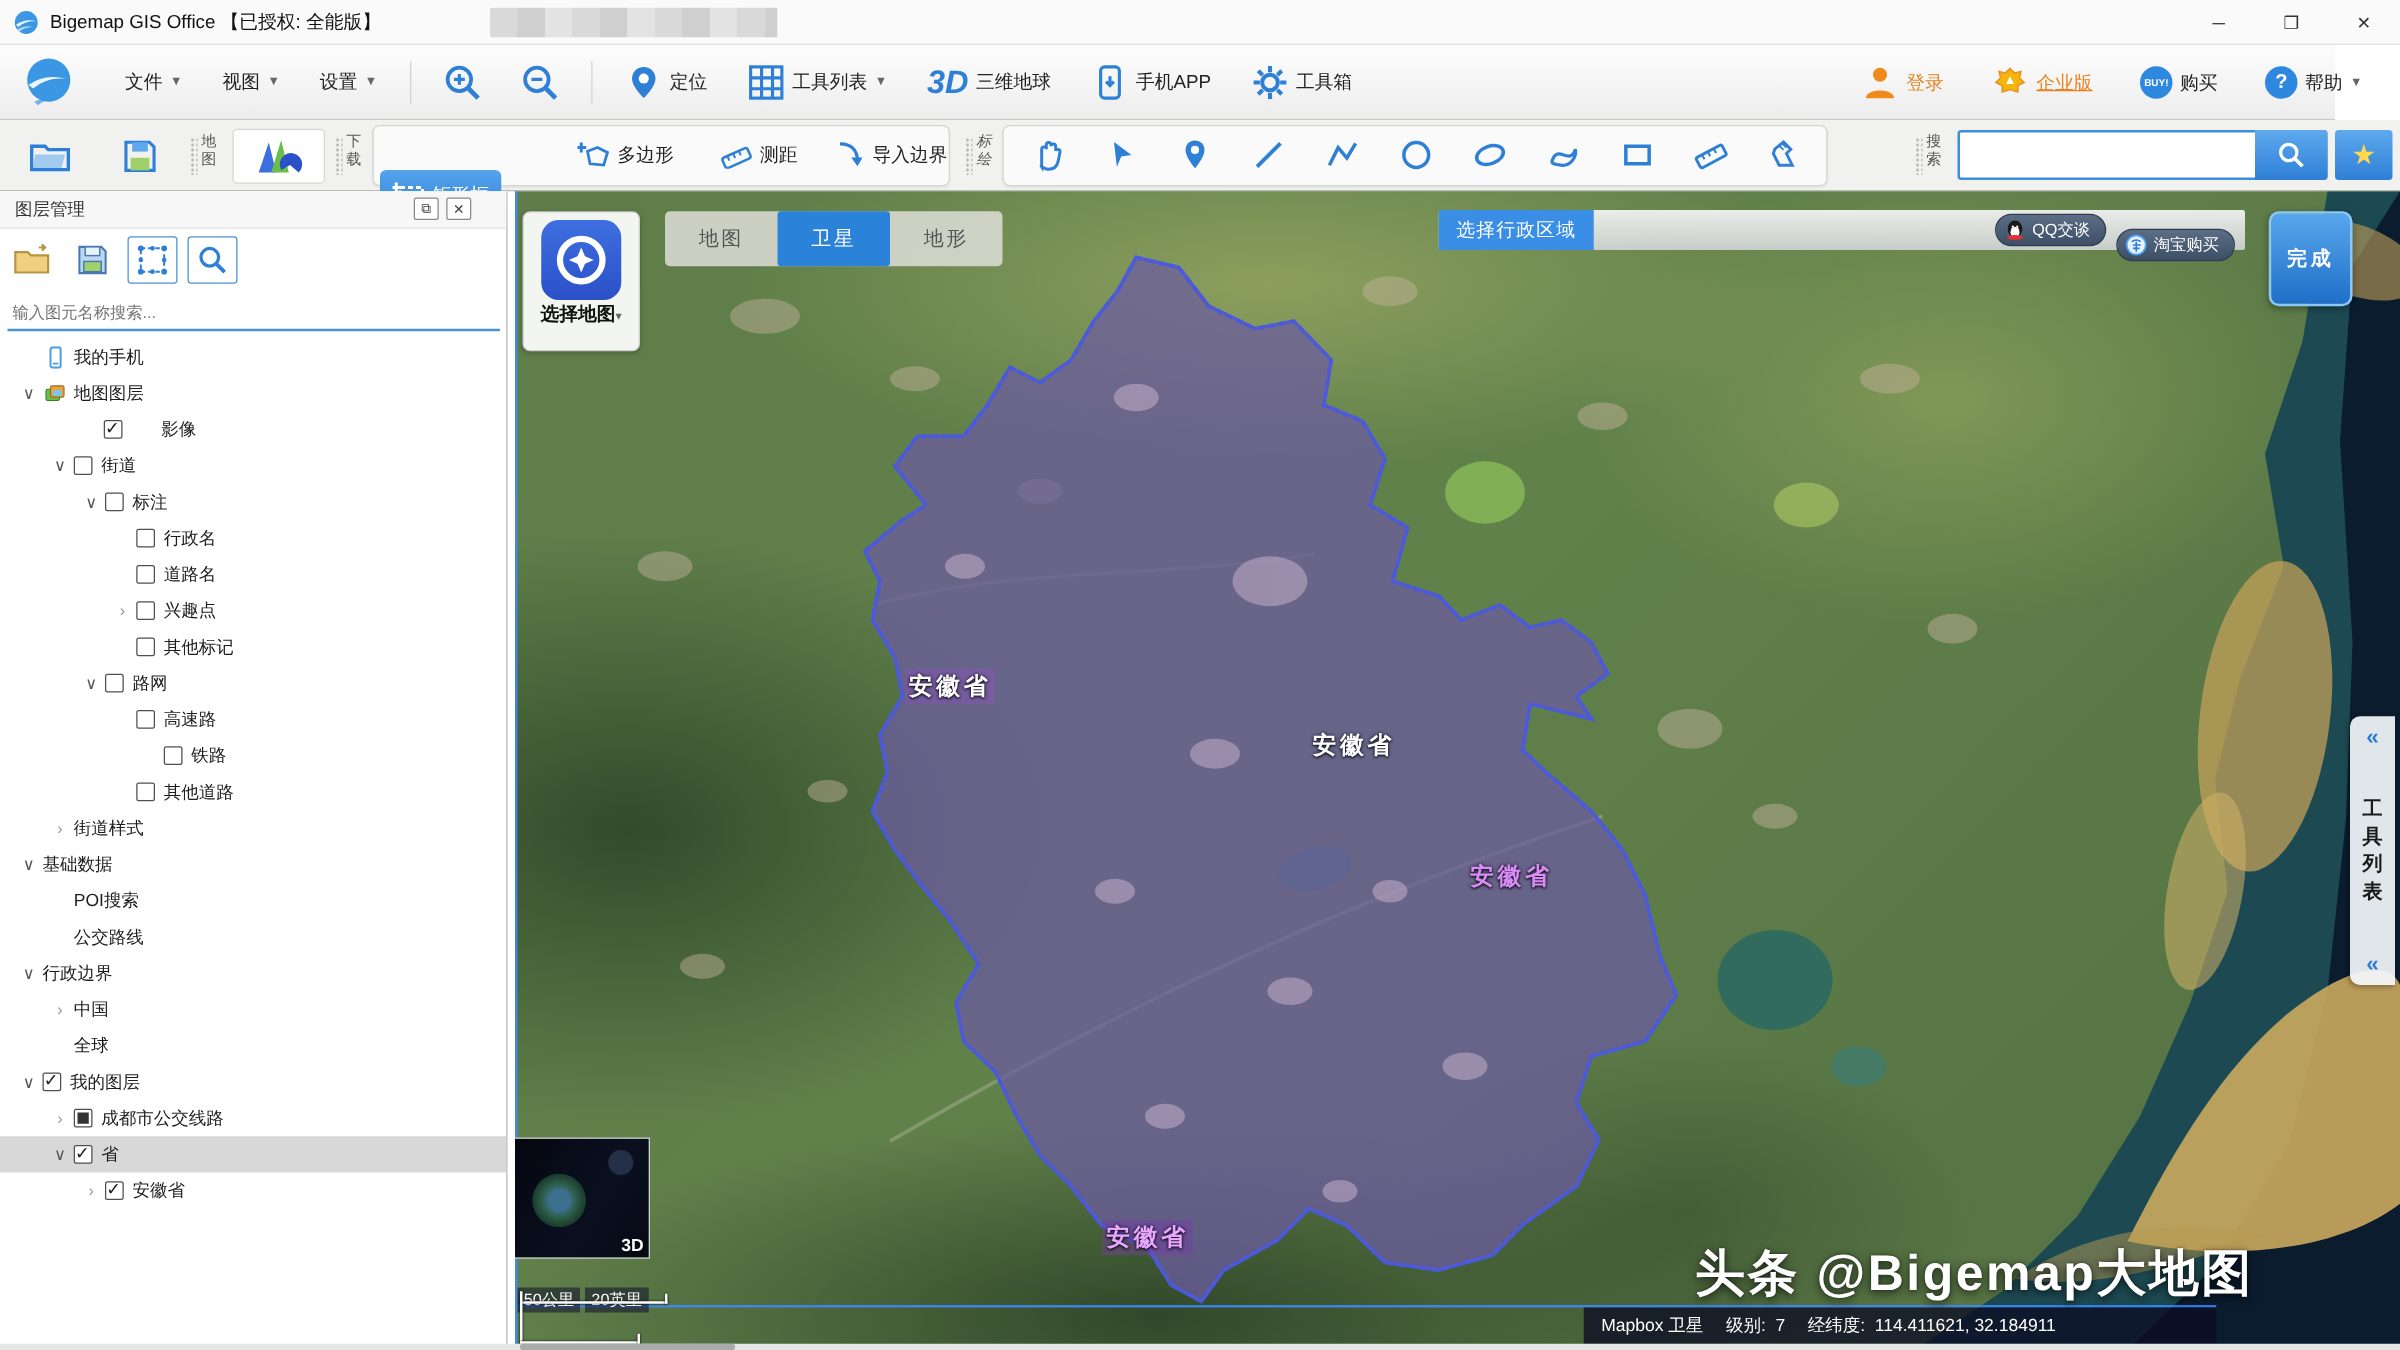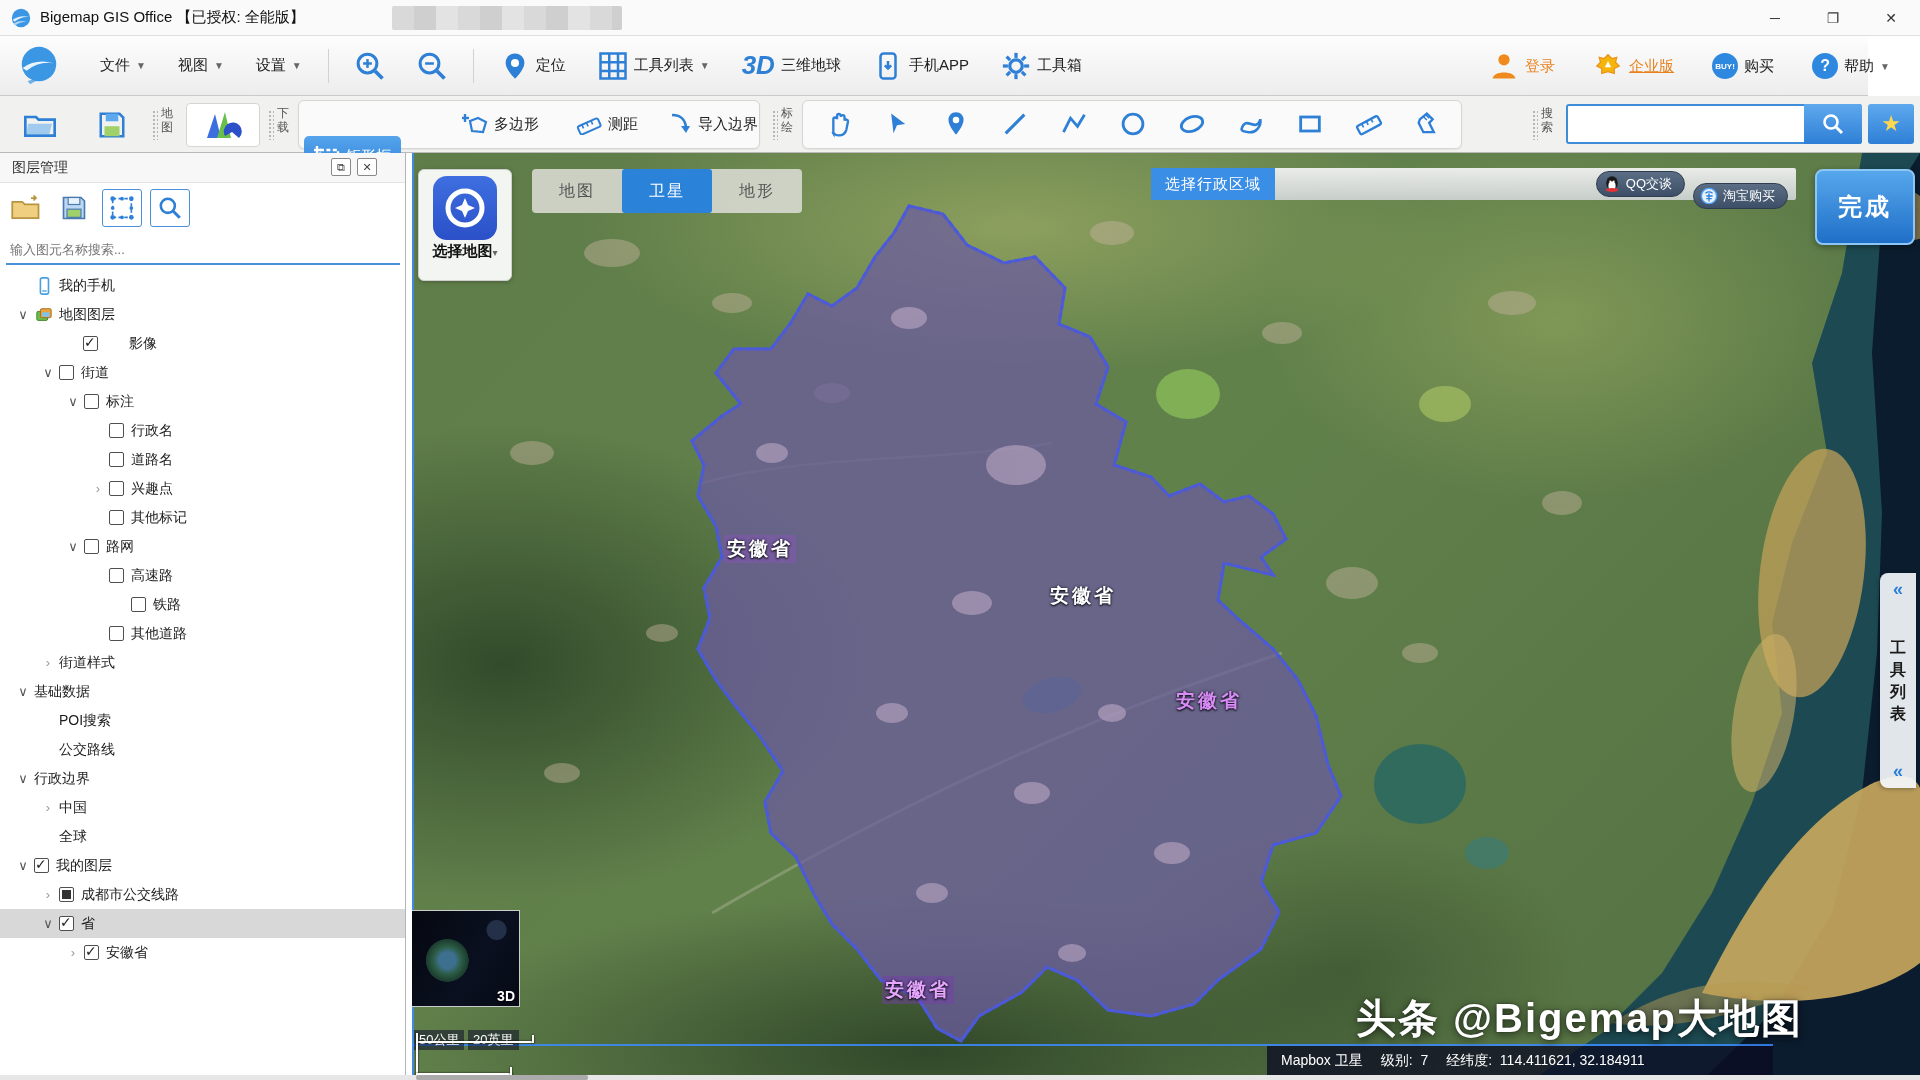--- a/index.html
+++ b/index.html
@@ -69,21 +69,21 @@
   
   #selmap{position:absolute;left:6px;top:16px;width:94px;height:112px;background:rgba(255,255,255,.92);border:1px solid #cfcfcf;border-radius:6px;box-shadow:0 1px 4px rgba(0,0,0,.25);text-align:center;}
   #selmap .appicon{width:64px;height:64px;margin:6px auto 2px;border-radius:14px;background:linear-gradient(#3e6fe0,#2b50c8);display:flex;align-items:center;justify-content:center;}
   #selmap .txt{font-size:15px;font-weight:bold;color:#111;}
   #maptabs{position:absolute;left:120px;top:16px;height:44px;background:rgba(222,222,216,.85);border-radius:4px;display:flex;padding:0;}
   .maptab{width:90px;height:44px;display:flex;align-items:center;justify-content:center;font-size:16px;color:#555;letter-spacing:2px;}
   .maptab.active{background:#2b82d9;color:#fff;border-radius:3px;}
   #regionbar{position:absolute;left:739px;top:15px;width:645px;height:32px;background:linear-gradient(rgba(245,245,245,.92),rgba(215,218,222,.85));border-radius:2px;display:flex;align-items:center;}
   #regionlabel{height:32px;padding:0 14px;background:#3a8ee6;color:#fff;font-size:15px;display:flex;align-items:center;letter-spacing:1px;}
   .chatbtn{height:26px;border-radius:13px;background:linear-gradient(#5b6e86,#3d4f66);color:#fff;font-size:13px;display:flex;align-items:center;gap:5px;padding:0 12px 0 6px;margin-left:8px;border:1px solid #2e3d50;}
-  #finishbtn{position:absolute;left:1403px;top:16px;width:100px;height:76px;background:linear-gradient(#57a7ec,#1f6fc8);border:2px solid #8cc6f5;border-radius:8px;color:#fff;font-size:24px;font-weight:bold;display:flex;align-items:center;justify-content:center;letter-spacing:3px;box-shadow:0 2px 6px rgba(0,0,0,.35);}
+  #finishbtn{position:absolute;left:1403px;top:16px;width:67px;height:76px;background:linear-gradient(#57a7ec,#1f6fc8);border:2px solid #8cc6f5;border-radius:8px;color:#fff;font-size:16px;font-weight:bold;display:flex;align-items:center;justify-content:center;letter-spacing:3px;box-shadow:0 2px 6px rgba(0,0,0,.35);}
   #toollist{position:absolute;left:1468px;top:420px;width:36px;height:215px;background:rgba(244,247,251,.92);border-radius:8px 0 0 8px;display:flex;flex-direction:column;align-items:center;justify-content:space-between;padding:6px 0;box-shadow:-1px 1px 4px rgba(0,0,0,.3);}
   #toollist .chev{color:#2b7fd9;font-size:18px;font-weight:bold;}
   #toollist .vtxt{font-size:16px;font-weight:bold;color:#1a1a1a;width:18px;line-height:22px;word-break:break-all;text-align:center;}
   #minimap{position:absolute;left:-6px;top:757px;width:114px;height:97px;border:1px solid #ccc;background:radial-gradient(circle 46px at 36% 52%,#3d6f8f 0 18%, #2c5d46 30%,#1b3a2e 46%,transparent 47%),radial-gradient(circle at 80% 20%,#243048 0 8%,transparent 9%),linear-gradient(120deg,#05070f,#0a1020 60%,#060a14);}
   #minimap .lbl{position:absolute;right:4px;bottom:2px;color:#fff;font-weight:bold;font-size:14px;text-shadow:0 1px 2px #000;}
   #scale{position:absolute;left:2px;top:868px;color:#fff;font-size:13px;}
   #scale .box{background:rgba(15,15,40,.55);padding:1px 5px;display:inline-block;}
   .scaleline{position:absolute;background:#fff;box-shadow:0 0 2px #000;}
   #statusbar{position:absolute;left:855px;top:893px;width:506px;height:29px;background:rgba(12,12,34,.78);color:#fff;font-size:14px;display:flex;align-items:center;gap:18px;padding-left:14px;}
   #watermark{position:absolute;left:944px;top:838px;color:#fff;font-size:40px;font-weight:bold;letter-spacing:2px;text-shadow:0 2px 8px rgba(0,0,0,.65),0 0 2px rgba(0,0,0,.5);white-space:nowrap;}
@@ -274,21 +274,21 @@
       <span>测距</span>
     </div>
     <div class="drawbtn" style="left:658px;">
       <svg width="24" height="22" viewBox="0 0 24 22">
           <path d="M4,2 C14,2 18,8 18,16" fill="none" stroke="#2e7fd6" stroke-width="2.6"></path>
           <path d="M13,13 L18,20 L22,13" fill="#2e7fd6"></path>
         </svg>
       <span>导入边界</span>
     </div>
     <div class="grip" style="left:772px;"></div>
-    <div class="vlabel" style="left:780px;">标绘</div>
+    <div class="vlabel" style="left:780px;font-style:italic;">标绘</div>
     <div class="panel" style="left:802px;width:660px;"></div>
     <div id="plot-tools">
         <div class="plotbtn" style="left: 812px;">
           <svg width="28" height="28" viewBox="0 0 24 24">
             <path d="M8,20 L8,8 a1.6,1.6 0 0 1 3.2,0 L11.2,5 a1.6,1.6 0 0 1 3.2,0 L14.4,6 a1.6,1.6 0 0 1 3.2,0 l0,3 a1.6,1.6 0 0 1 3,.8 l-1.4,7 c-.8,3 -3,5 -6.5,5 c-2.6,0 -4,-1 -5.4,-3 z" fill="none" stroke="#2e7fd6" stroke-width="2"></path>
           </svg>
         </div>
         <div class="plotbtn" style="left: 871px;">
           <svg width="28" height="28" viewBox="0 0 24 24">
             <path d="M7,3 L19,12 L12,13 L9,20 Z" fill="#2e7fd6"></path>

